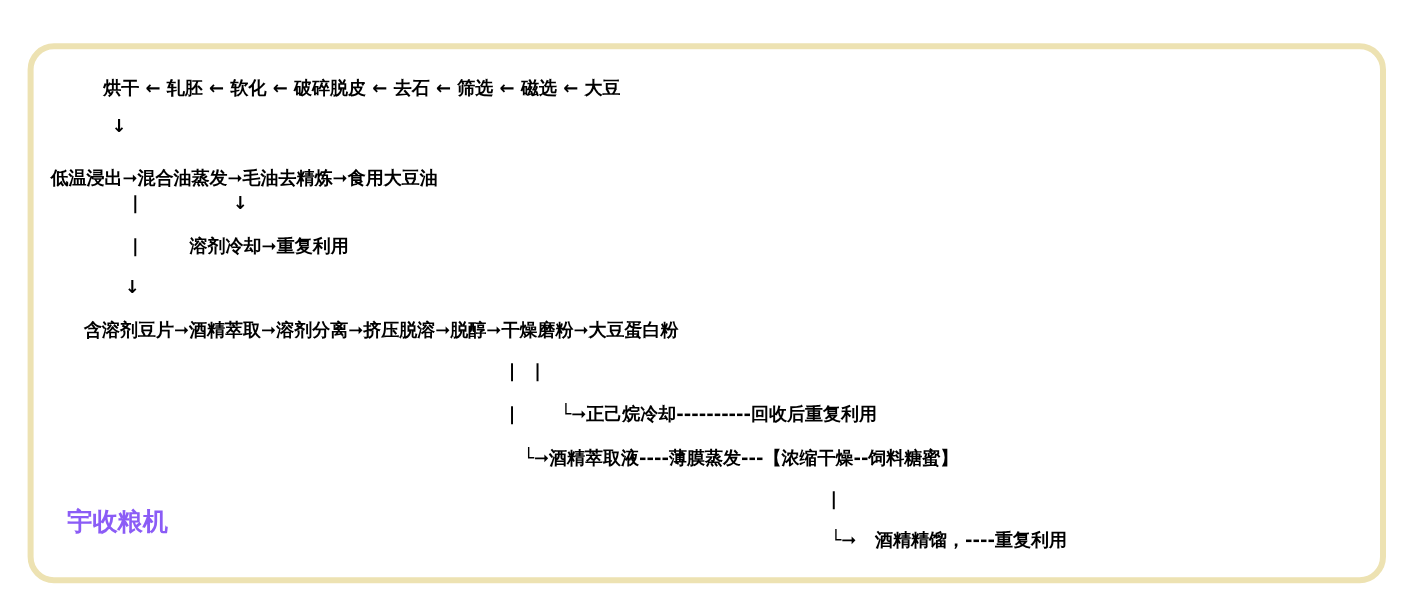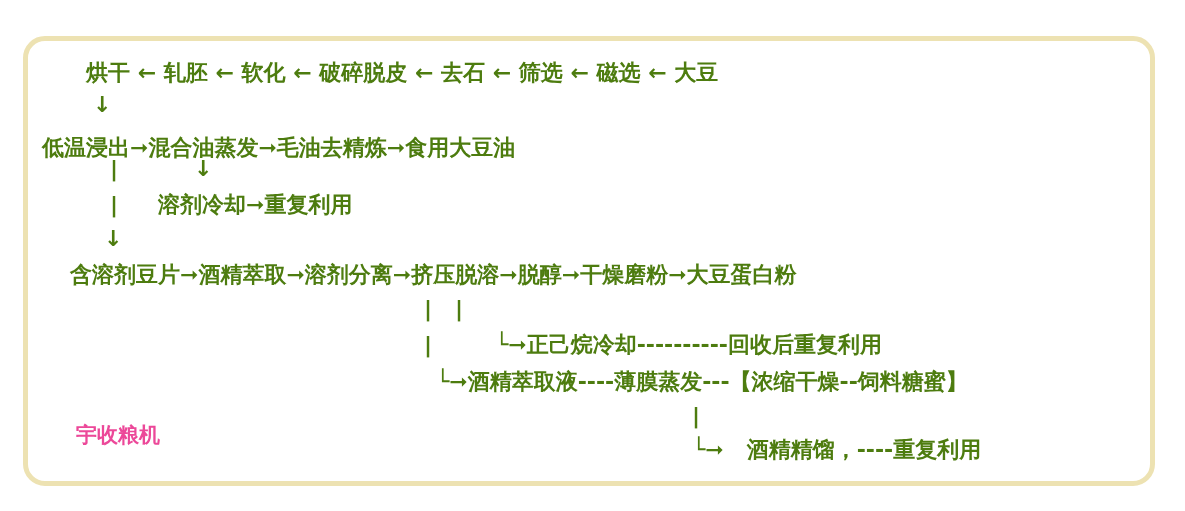--- a/index.html
+++ b/index.html
@@ -1,36 +1,36 @@
 <!DOCTYPE html>
 <html><head>
 <meta charset="utf-8">
 <style>
   html, body { margin:0; padding:0; background:#ffffff; }
   body { width:1185px; height:511px; position:relative; overflow:hidden;
          font-family: "DejaVu Sans", "Liberation Sans", sans-serif; }
   .frame { position:absolute; left:23px; top:36px; width:1122px; height:440px;
            border:5px solid #EDE2B2; border-radius:22px; background:#fff; }
-  .t { position:absolute; font-size:22px; font-weight:bold; color:#4d7c0f; white-space:pre; line-height:26px; letter-spacing:0px; }
-  .brand { color:#ec4899; font-size:21px;margin-left:20px; }
+  .t { position:absolute; font-size:15px; font-weight:bold; color:#000000; white-space:pre; line-height:26px; letter-spacing:0px; }
+  .brand { color:#8b5cf6; font-size:21px; }
 </style>
 </head>
 <body>
 
 <div class="frame"></div>
 
 <div class="t" style="left:86px;top:60px;">烘干 ← 轧胚 ← 软化 ← 破碎脱皮 ← 去石 ← 筛选 ← 磁选 ← 大豆</div>
 <div class="t" style="left:93px;top:92px;">↓</div>
 <div class="t" style="left:42px;top:122px;margin-top:13px;">低温浸出➞混合油蒸发➞毛油去精炼➞食用大豆油</div>
 <div class="t" style="left:110px;top:156px;">|</div>
 <div class="t" style="left:194px;top:156px;">↓</div>
 <div class="t" style="left:110px;top:192px;">|</div>
 <div class="t" style="left:158px;top:192px;">溶剂冷却➞重复利用</div>
 <div class="t" style="left:104px;top:226px;">↓</div>
 <div class="t" style="left:70px;top:262px;">含溶剂豆片➞酒精萃取➞溶剂分离➞挤压脱溶➞脱醇➞干燥磨粉➞大豆蛋白粉</div>
 <div class="t" style="left:424px;top:296px;">|   |</div>
 <div class="t" style="left:424px;top:332px;">|</div>
-<div class="t" style="left:495px;top:332px;">└➞正己烷冷却----------回收后重复利用</div>
+<div class="t" style="left:467px;top:332px;">└➞正己烷冷却----------回收后重复利用</div>
 <div class="t" style="left:436px;top:369px;">└➞酒精萃取液----薄膜蒸发---【浓缩干燥--饲料糖蜜】</div>
 <div class="t" style="left:692px;top:403px;">|</div>
 <div class="t" style="left:692px;top:437px;">└➞   酒精精馏，----重复利用</div>
 
 <div class="t brand" style="left:56px;top:422px;">宇收粮机</div>
 
 </body></html>

